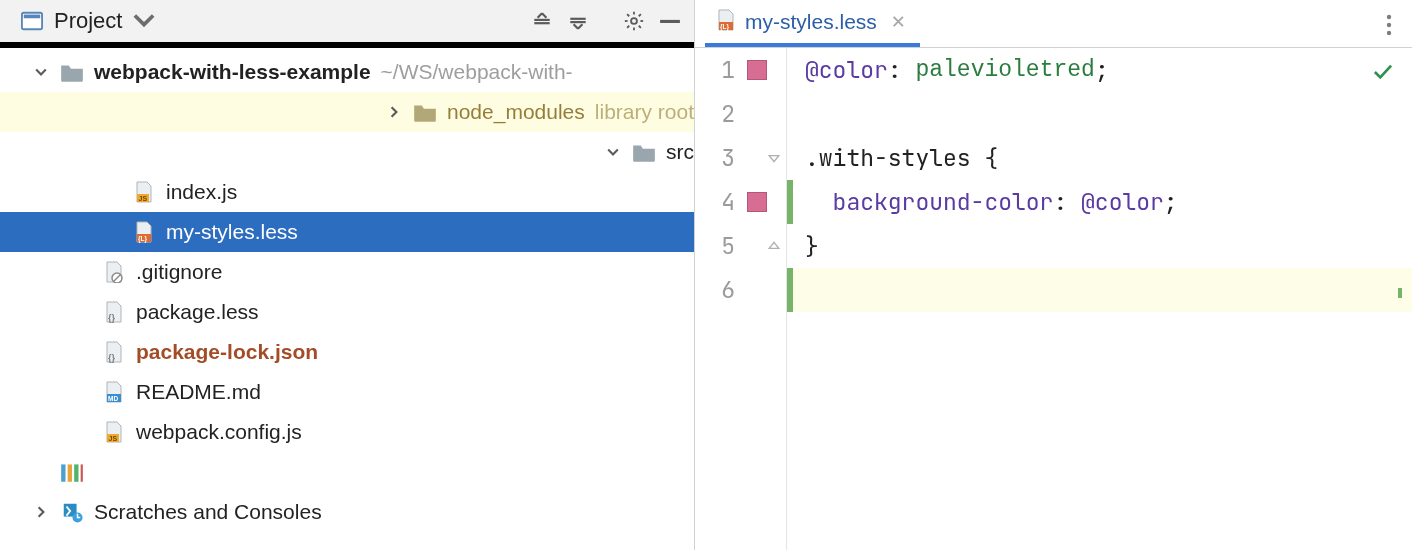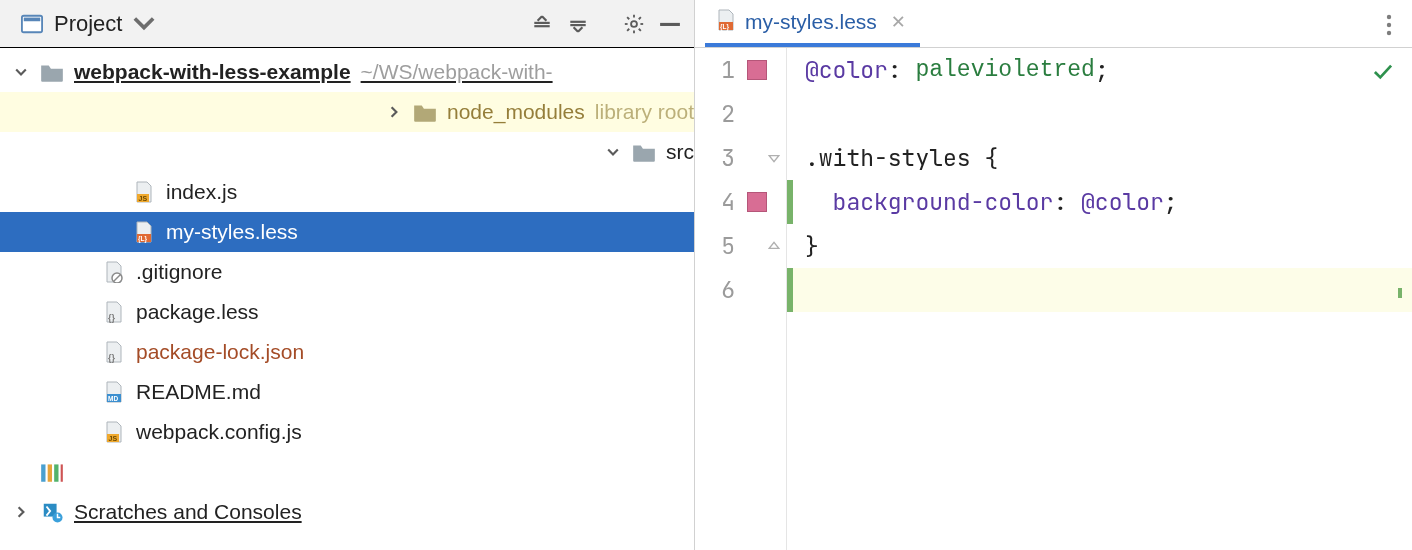--- a/index.html
+++ b/index.html
@@ -4,21 +4,21 @@
 <style>
   * { box-sizing: border-box; margin: 0; padding: 0; }
   html, body { width: 1412px; height: 550px; font-family: "Segoe UI", "Helvetica Neue", Arial, sans-serif; font-size: 21px; color: #222; background: #fff; overflow: hidden; }
   .root { display: flex; width: 100%; height: 100%; }
 
   
   .panel { width: 695px; flex: 0 0 695px; border-right: 1px solid #d1d1d1; display: flex; flex-direction: column; }
   .panel-header {
     height: 48px; display: flex; align-items: center;
     padding: 0 10px 0 18px;
-    border-bottom: 1px solid #000000;
+    border-bottom: 6px solid #000000;
     background: #f2f2f2;
     gap: 8px;
   }
   .panel-header .title { font-size: 22px; }
   .panel-header .spacer { flex: 1; }
   .panel-header .hicon { width: 28px; height: 28px; display:flex; align-items:center; justify-content:center; color:#6d6d6d; }
   .panel-header .hicon svg { width: 22px; height: 22px; }
   .proj-icon { width: 24px; height: 20px; }
 
   .tree { flex: 1; overflow: hidden; padding-top: 4px; }
@@ -26,22 +26,22 @@
   .row .expander { width: 18px; height: 18px; display:flex; align-items:center; justify-content:center; margin-right: 6px; flex: 0 0 18px; }
   .row .expander svg { width: 12px; height: 12px; }
   .row .icon-slot { width: 32px; display:flex; align-items:center; justify-content:center; margin-right: 6px; flex: 0 0 32px; }
   .row .icon-slot svg { width: 26px; height: 22px; }
   .row .lbl {}
   .row .aux { color:#9e9e9e; margin-left: 10px; }
   .row.selected { background:#2d6dc0; color:#fff; }
   .row.library { background:#fffde1; }
   .row.library .lbl { color:#957e3a; }
   .row .bold { font-weight: 600; }
-  .row.vcs-changed .lbl { color:#a44c27; }
-  .pad-0  { padding-left: 12px; text-decoration: underline; }
+  .row.vcs-changed .lbl { color:#a44c27;font-weight:bold; }
+  .pad-0  { padding-left: 32px; }
   .pad-1  { padding-left: 44px; justify-content: flex-end; }
   .pad-2  { padding-left: 74px; }
   .pad-3  { padding-left: 104px; }
 
   
   .editor { flex: 1; display: flex; flex-direction: column; }
   .tabbar { height: 48px; display: flex; align-items: flex-end; border-bottom: 1px solid #d1d1d1; padding: 0 10px; gap: 6px; }
   .tab {
     height: 46px; display: flex; align-items: center; gap: 8px;
     padding: 0 14px 0 10px;

